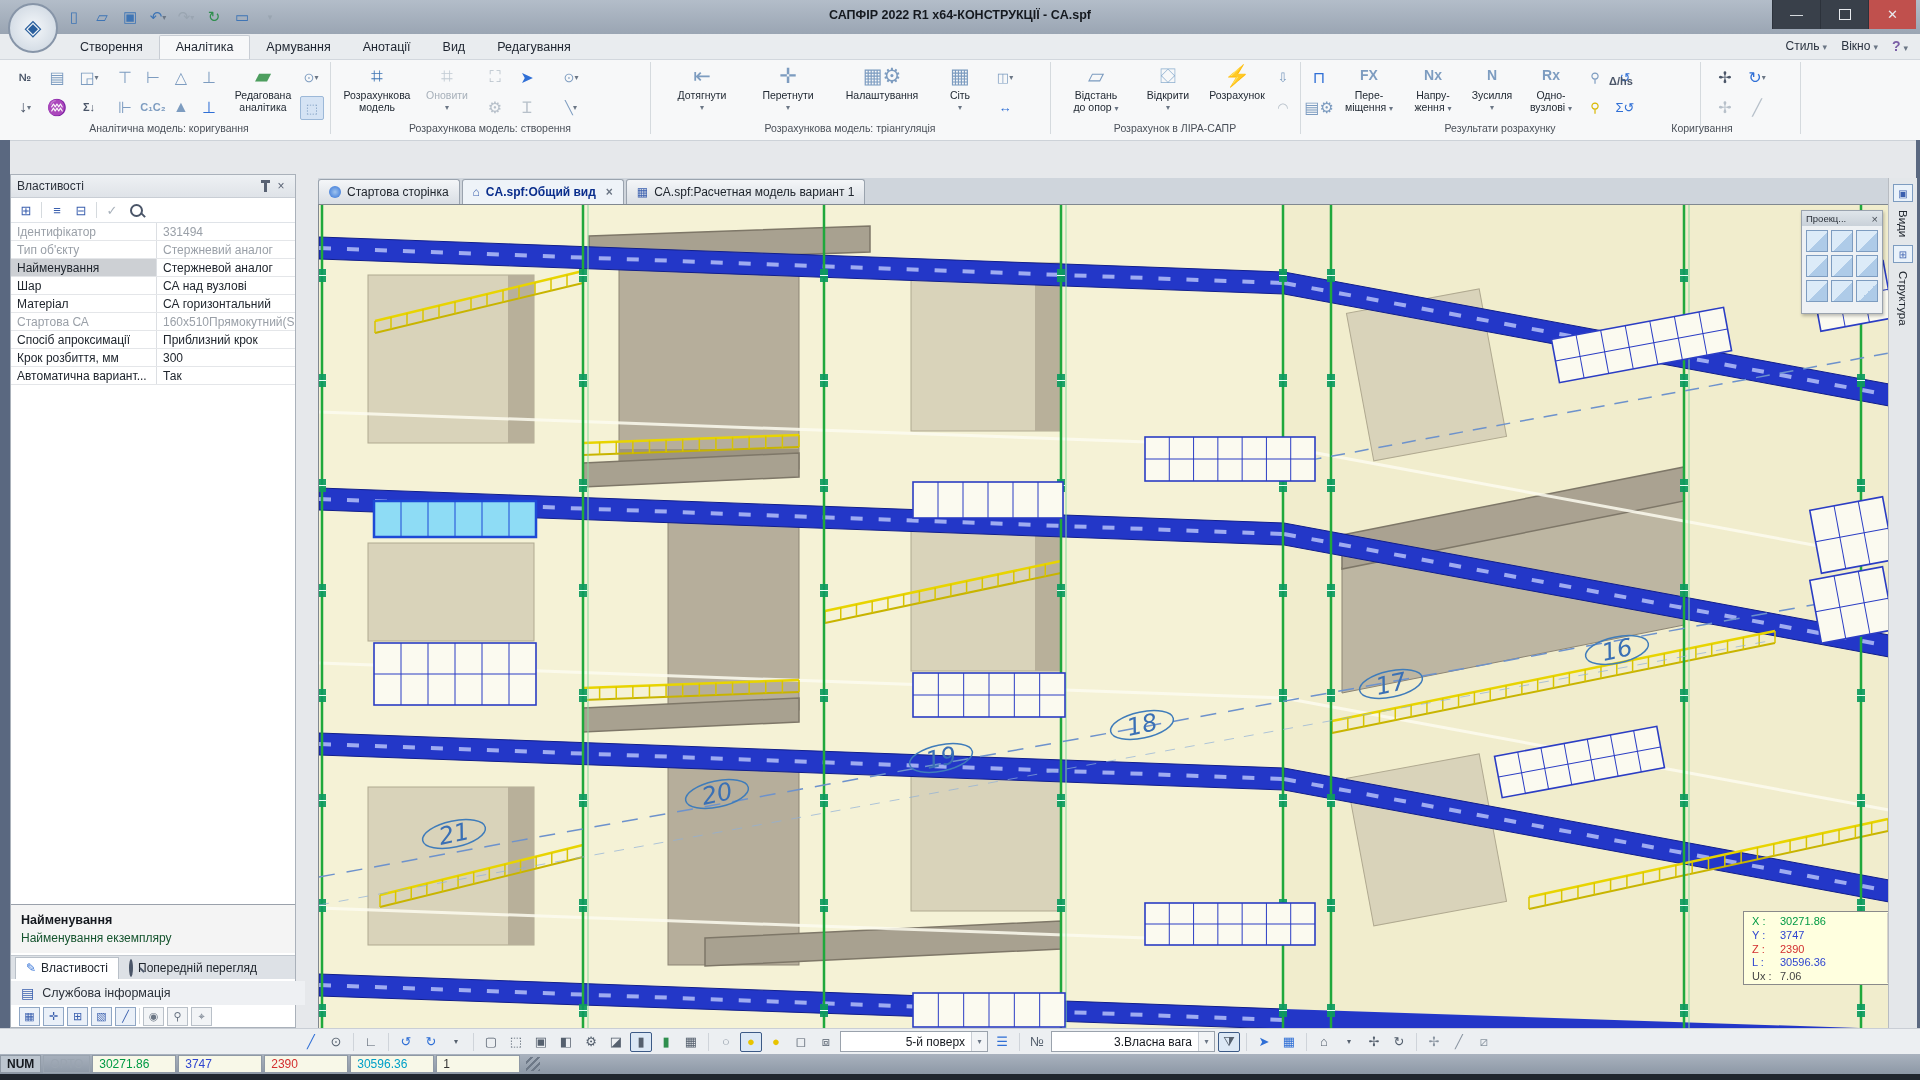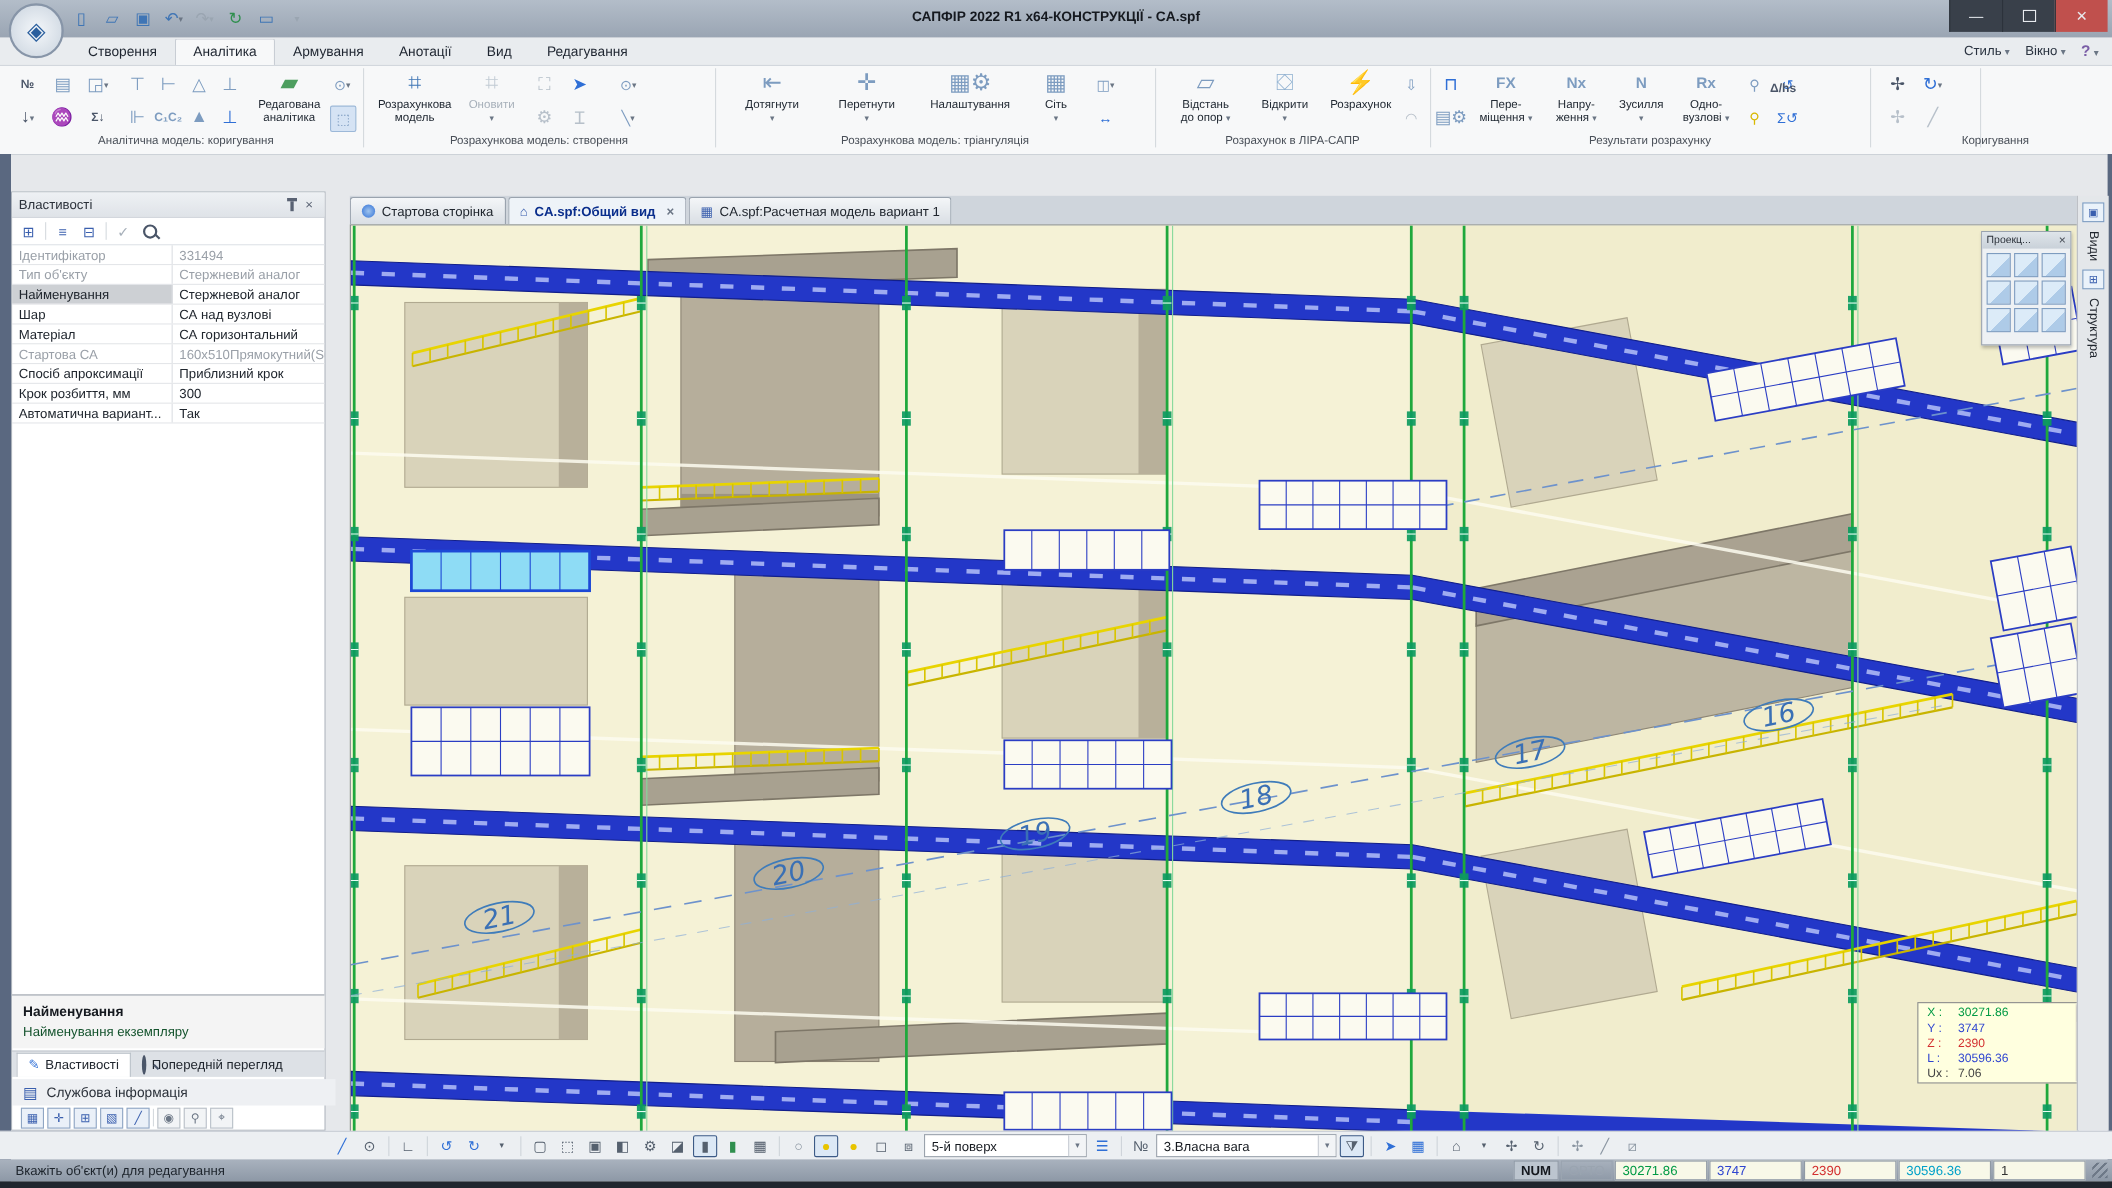--- a/index.html
+++ b/index.html
@@ -120,21 +120,21 @@
   .btoolbar{left:0;top:1028px;width:1920px;height:26px;background:#eceff2;border-top:1px solid #c9ced5;
     display:flex;align-items:center;gap:3px;padding-left:300px;box-sizing:border-box;}
   .ti{width:22px;height:20px;display:flex;align-items:center;justify-content:center;font-size:13px;
     color:#55606e;flex:0 0 auto;}
   .ti.blue{color:#2f6fd6;}
   .ti.lampoff{color:#8a95a1;}
   .ti.lamp{color:#e8c400;}
   .ti.toggled{border:1px solid #3c5a86;background:#dce8f5;border-radius:2px;box-sizing:border-box;}
   .tsep{width:1px;height:18px;background:#cfd4da;margin:0 3px;flex:0 0 auto;}
   .dd{height:19px;background:#fff;border:1px solid #9aa2ac;display:flex;align-items:center;
-    font-size:12px;color:#15191f;flex:0 0 auto;}
+    font-size:12px;color:#15191f;flex:0 0 auto;text-align:right;}
   .dd .txt{padding:0 6px;flex:1;white-space:nowrap;}
   .dd .arrow{width:15px;height:100%;border-left:1px solid #c9ced5;display:flex;align-items:center;
     justify-content:center;font-size:8px;color:#6b7685;background:#f2f4f6;}
   
   .statusbar{left:0;top:1054px;width:1920px;height:20px;background:linear-gradient(#a9b2be,#8d98a6);
     display:flex;align-items:center;font-size:12px;color:#1d242c;}
   .statusbar .hint{padding-left:14px;flex:1;}
   .sfield{height:16px;background:#f8f8e8;border:1px solid #8f99a5;display:flex;align-items:center;
     padding:0 6px;margin-right:2px;min-width:70px;font-size:12px;}
   .skey{height:16px;display:flex;align-items:center;padding:0 6px;margin-right:2px;font-weight:bold;
@@ -300,21 +300,21 @@
   <span class="ric small blue" style="left:1614px;top:36px">Σ↺</span>
   <span class="ric txt dark" style="left:1604px;top:8px;width:34px">Δ/hs</span>
   <div class="rsep" style="left:1700px"></div>
   <div class="rgroup-label" style="left:1300px;width:400px">Результати розрахунку</div>
 
   <span class="ric dark" style="left:1712px;top:4px">✢</span>
   <span class="ric blue" style="left:1744px;top:4px">↻<span style="font-size:8px;color:#6b7685">▾</span></span>
   <span class="ric gray" style="left:1712px;top:34px">✢</span>
   <span class="ric gray" style="left:1744px;top:34px">╱</span>
   <div class="rsep" style="left:1800px"></div>
-  <div class="rgroup-label" style="left:1764px;width:100px">Коригування</div>
+  <div class="rgroup-label" style="left:1652px;width:100px">Коригування</div>
 </div>
 
 <div class="abs left-strip"></div>
 <div class="abs right-strip-edge"></div>
 
 <div class="abs panel">
   <div class="panel-head">
     <span>Властивості</span>
     <span class="sp"></span>
     <span class="ph-btn">
@@ -989,21 +989,20 @@
   <span class="ti" style="font-size:8px">▾</span>
   <span class="ti">✢</span>
   <span class="ti">↻</span>
   <span class="tsep"></span>
   <span class="ti lampoff">✢</span>
   <span class="ti lampoff">╱</span>
   <span class="ti lampoff">⧄</span>
 </div>
 
 <div class="abs statusbar">
-  <span class="hint">Вкажіть об'єкт(и) для редагування</span>
   <span class="skey">NUM</span>
   <span class="skey off">ОРТО</span>
   <span class="sfield" style="color: rgb(0, 154, 68);">30271.86</span>
   <span class="sfield" style="color: rgb(47, 69, 208);">3747</span>
   <span class="sfield" style="color: rgb(211, 47, 47);">2390</span>
   <span class="sfield" style="color: rgb(0, 160, 200);">30596.36</span>
   <span class="sfield" style="color: rgb(51, 51, 51);">1</span>
   <span class="grip"></span>
 </div>
 <div class="abs bottom-edge"></div>

